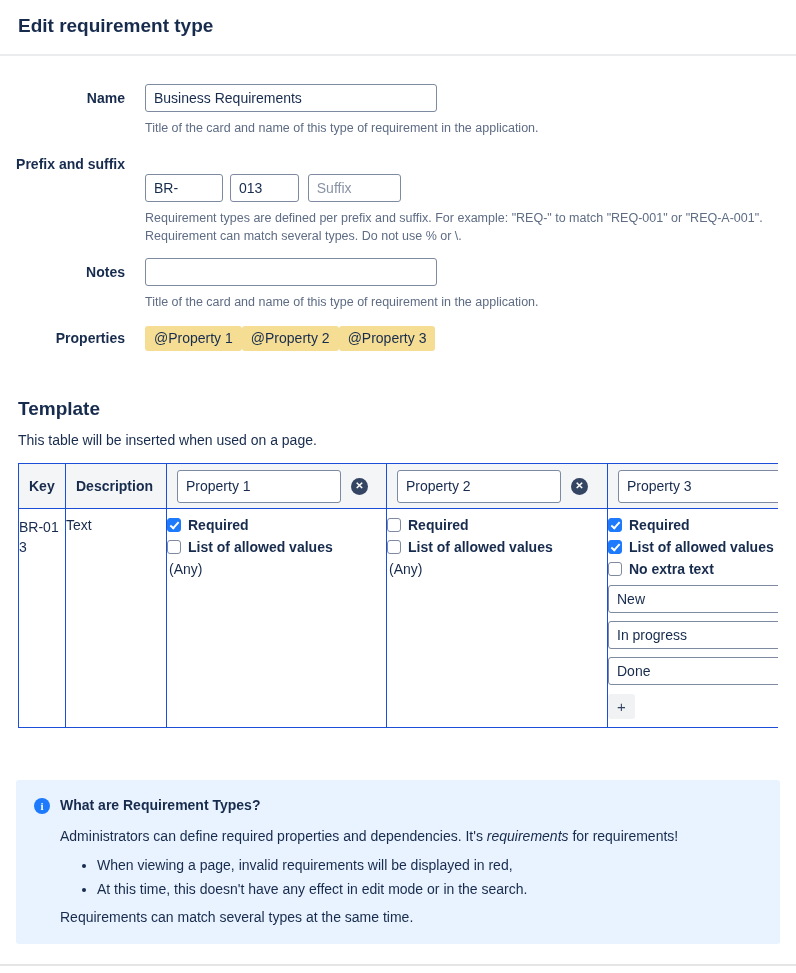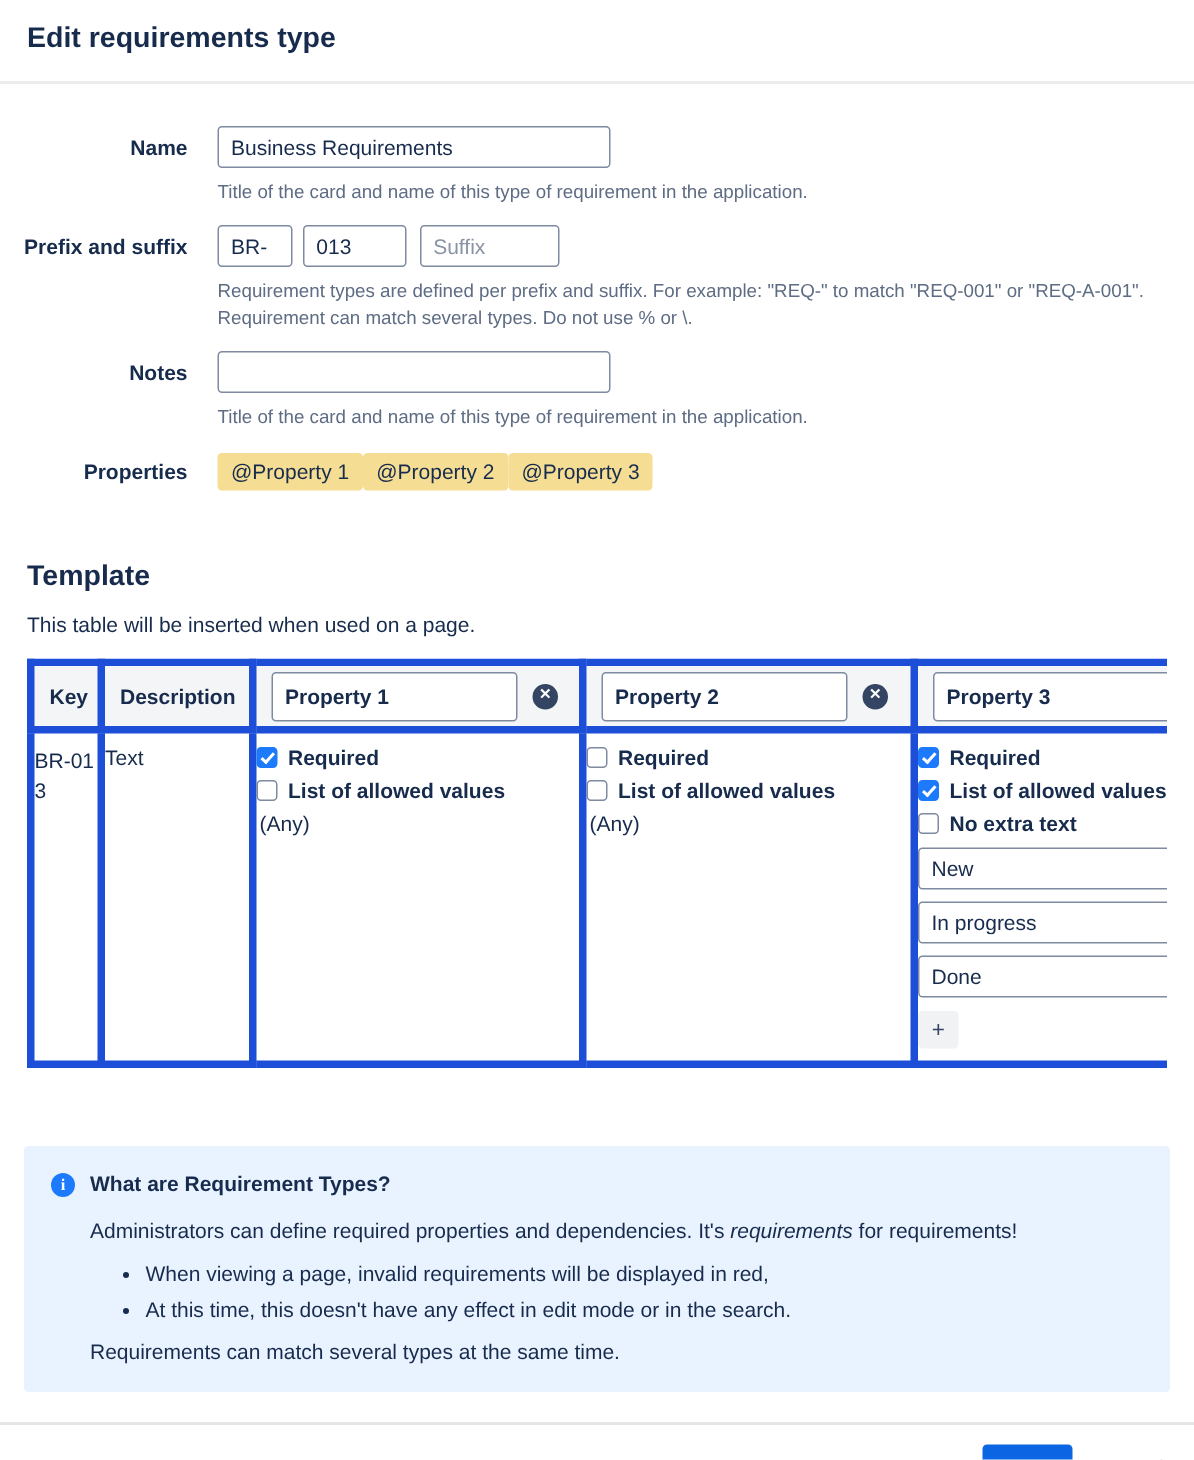--- a/index.html
+++ b/index.html
@@ -21,45 +21,45 @@
     width: 145px; flex: 0 0 145px; text-align: right; padding-right: 20px;
     font-weight: 600; font-size: 14px; line-height: 28px; color: #172B4D;
   }
   .form-control { flex: 1; }
   .text-input {
     height: 28px; border: 1px solid #7E8AA0; border-radius: 3px;
     padding: 0 8px; font-size: 14px; color: #172B4D; background: #fff;
     font-family: "Liberation Sans", sans-serif; outline: none;
   }
   .text-input::placeholder { color: #8993A4; }
-  .w-main { width: 262px; }
-  .w-prefix { width: 50px; margin-right: 3px; }
+  .w-main { width: 292px; }
+  .w-prefix { width: 78px; margin-right: 3px; margin-top: 24px; }
   .w-num { width: 69px; margin-right: 5px; }
   .w-suffix { width: 93px; }
   .help-text { margin-top: 7px; font-size: 12.5px; color: #5E6C84; line-height: 18px; }
   .prop-tags { display: flex; padding-top: 2px; }
   .prop-tag {
     background: #F5DE94; color: #172B4D; border-radius: 3px;
     padding: 4px 9px; font-size: 14px; line-height: 17px;
   }
 
   
   .template-section { margin: 46px 18px 0 18px; }
   .section-heading { font-size: 19px; font-weight: 700; margin: 0; }
   .section-subtitle { margin: 12px 0 0 0; font-size: 14px; }
   .table-clip { margin-top: 15px; width: 760px; overflow: hidden; }
   table.tmpl { border-collapse: collapse; table-layout: fixed; width: 960px; }
-  .tmpl th, .tmpl td { border: 5px solid #1d4ed8; }
+  .tmpl th, .tmpl td { border: 1px solid #1d4ed8; }
   .tmpl thead th {
     background: #F4F5F7; height: 45px; text-align: left;
     padding: 0 10px; font-size: 14px; font-weight: 700; vertical-align: middle;
   }
   .tmpl tbody td { height: 212px; vertical-align: top; padding: 8px 0; font-size: 14px; }
   .hdr-prop { display: flex; align-items: center; }
-  .prop-input { width: 164px; height: 33px; font-weight: 700; }
+  .prop-input { width: 164px; height: 33px; font-weight: 400; }
   .prop-input-wide { width: 280px; }
   .remove-icon {
     width: 17px; height: 17px; margin-left: 10px; flex: 0 0 17px;
     background: #344563; border-radius: 50%; color: #fff;
     display: inline-flex; align-items: center; justify-content: center;
     font-size: 10px; font-weight: 700; cursor: pointer; line-height: 1;
   }
   .key-cell { word-break: break-all; line-height: 20px; }
   .cb-row { display: flex; align-items: center; gap: 7px; margin-bottom: 6px; cursor: default; }
   .cb {
@@ -109,21 +109,21 @@
     font-size: 14px; font-weight: 700; padding: 7px 14px; cursor: pointer;
     font-family: "Liberation Sans", sans-serif;
   }
   .cancel-link { color: #0f766e; font-size: 14px; text-decoration: none; cursor: pointer; }
   em.req { font-style: italic; }
 </style>
 </head>
 <body>
 
 <div class="page-header">
-  <h1 class="page-title">Edit requirements type</h1>
+  <h1 class="page-title">Edit requirement type</h1>
 </div>
 <hr class="top-divider">
 
 <div class="form">
 
   <div class="form-row">
     <div class="form-label">Name</div>
     <div class="form-control">
       <input class="text-input w-main" type="text" value="Business Requirements" style="">
       <div class="help-text">Title of the card and name of this type of requirement in the application.</div>

